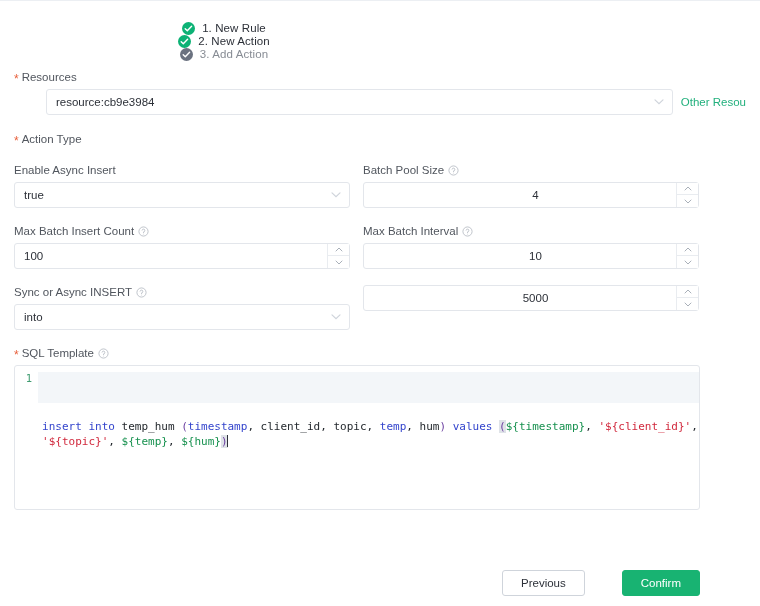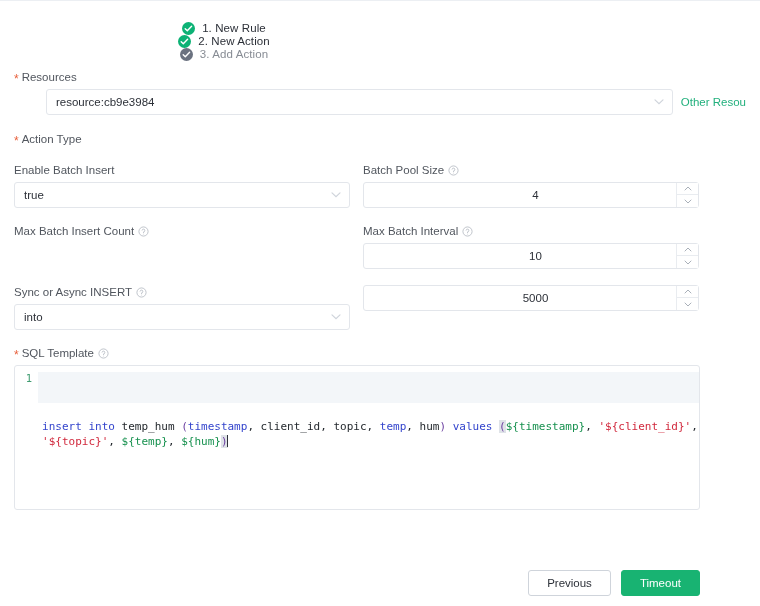--- a/index.html
+++ b/index.html
@@ -223,20 +223,21 @@
   }
 
   
   .footer {
     position: absolute;
     left: 14px; top: 570px;
     width: 686px;
     display: flex;
     justify-content: flex-end;
     align-items: center;
+    gap: 27px;
   }
   .btn {
     height: 26px;
     border-radius: 3px;
     font-size: 11.5px;
     display: inline-flex;
     align-items: center;
     justify-content: center;
     cursor: pointer;
     padding: 0 18px;
@@ -321,21 +322,21 @@
     <div class="row-full">
       <div class="field-label">
         <span class="req-star">*</span>
         <span>Action Type</span>
       </div>
     </div>
 
     <div class="grid-row">
       <div class="col">
         <div class="field-label">
-          <span>Enable Batch Insert</span>
+          <span>Enable Async Insert</span>
         </div>
         <div class="control">
           <span class="value">true</span>
           <span class="chevron">
             <svg width="10" height="7" viewBox="0 0 10 7">
                 <path d="M1 1.4 L5 5.2 L9 1.4" stroke="currentColor" stroke-width="1.2" fill="none" stroke-linecap="round"></path>
               </svg>
           </span>
         </div>
       </div>
@@ -371,20 +372,35 @@
     <div class="grid-row">
       <div class="col">
         <div class="field-label">
           <span>Max Batch Insert Count</span>
           <span class="help-icon">
             <svg width="11" height="11" viewBox="0 0 12 12">
                 <circle cx="6" cy="6" r="5" stroke="currentColor" stroke-width="0.9" fill="none"></circle>
                 <path d="M4.5 4.5 a1.5 1.5 0 1 1 1.6 1.9 v0.8" stroke="currentColor" stroke-width="0.9" fill="none" stroke-linecap="round"></path>
                 <circle cx="6" cy="8.7" r="0.5" fill="currentColor"></circle>
               </svg>
+          </span>
+        </div>
+        <div class="control">
+          <span class="value">100</span>
+          <span class="spinner">
+            <span class="spin-btn">
+              <svg width="8" height="5" viewBox="0 0 8 5">
+                  <path d="M1 4 L4 1 L7 4" stroke="currentColor" stroke-width="1" fill="none" stroke-linecap="round"></path>
+                </svg>
+            </span>
+            <span class="spin-btn">
+              <svg width="8" height="5" viewBox="0 0 8 5">
+                  <path d="M1 1 L4 4 L7 1" stroke="currentColor" stroke-width="1" fill="none" stroke-linecap="round"></path>
+                </svg>
+            </span>
           </span>
         </div>
       </div>
       <div class="col">
         <div class="field-label">
           <span>Max Batch Interval</span>
           <span class="help-icon">
             <svg width="11" height="11" viewBox="0 0 12 12">
                 <circle cx="6" cy="6" r="5" stroke="currentColor" stroke-width="0.9" fill="none"></circle>
                 <path d="M4.5 4.5 a1.5 1.5 0 1 1 1.6 1.9 v0.8" stroke="currentColor" stroke-width="0.9" fill="none" stroke-linecap="round"></path>
@@ -470,16 +486,16 @@
           <div class="active-line"></div>
           <div class="code-text"><span id="sql-tokens"><span class="tok-kw">insert into </span><span class="tok-plain">temp_hum </span><span class="tok-punc">(</span><span class="tok-kw">timestamp</span><span class="tok-plain">, client_id, topic, </span><span class="tok-kw">temp</span><span class="tok-plain">, hum</span><span class="tok-punc">)</span><span class="tok-kw"> values </span><span class="tok-bracket-hl">(</span><span class="tok-var">${timestamp}</span><span class="tok-plain">, </span><span class="tok-str">'${client_id}'</span><span class="tok-plain">, </span><span class="tok-str">'${topic}'</span><span class="tok-plain">, </span><span class="tok-var">${temp}</span><span class="tok-plain">, </span><span class="tok-var">${hum}</span><span class="tok-bracket-hl">)</span></span><span class="caret"></span></div>
         </div>
       </div>
     </div>
 
   </div>
 
   <div class="footer">
     <div class="btn btn-default">Previous</div>
-    <div class="btn btn-primary">Timeout</div>
+    <div class="btn btn-primary">Confirm</div>
   </div>
 
 </div>
 
 </body></html>

